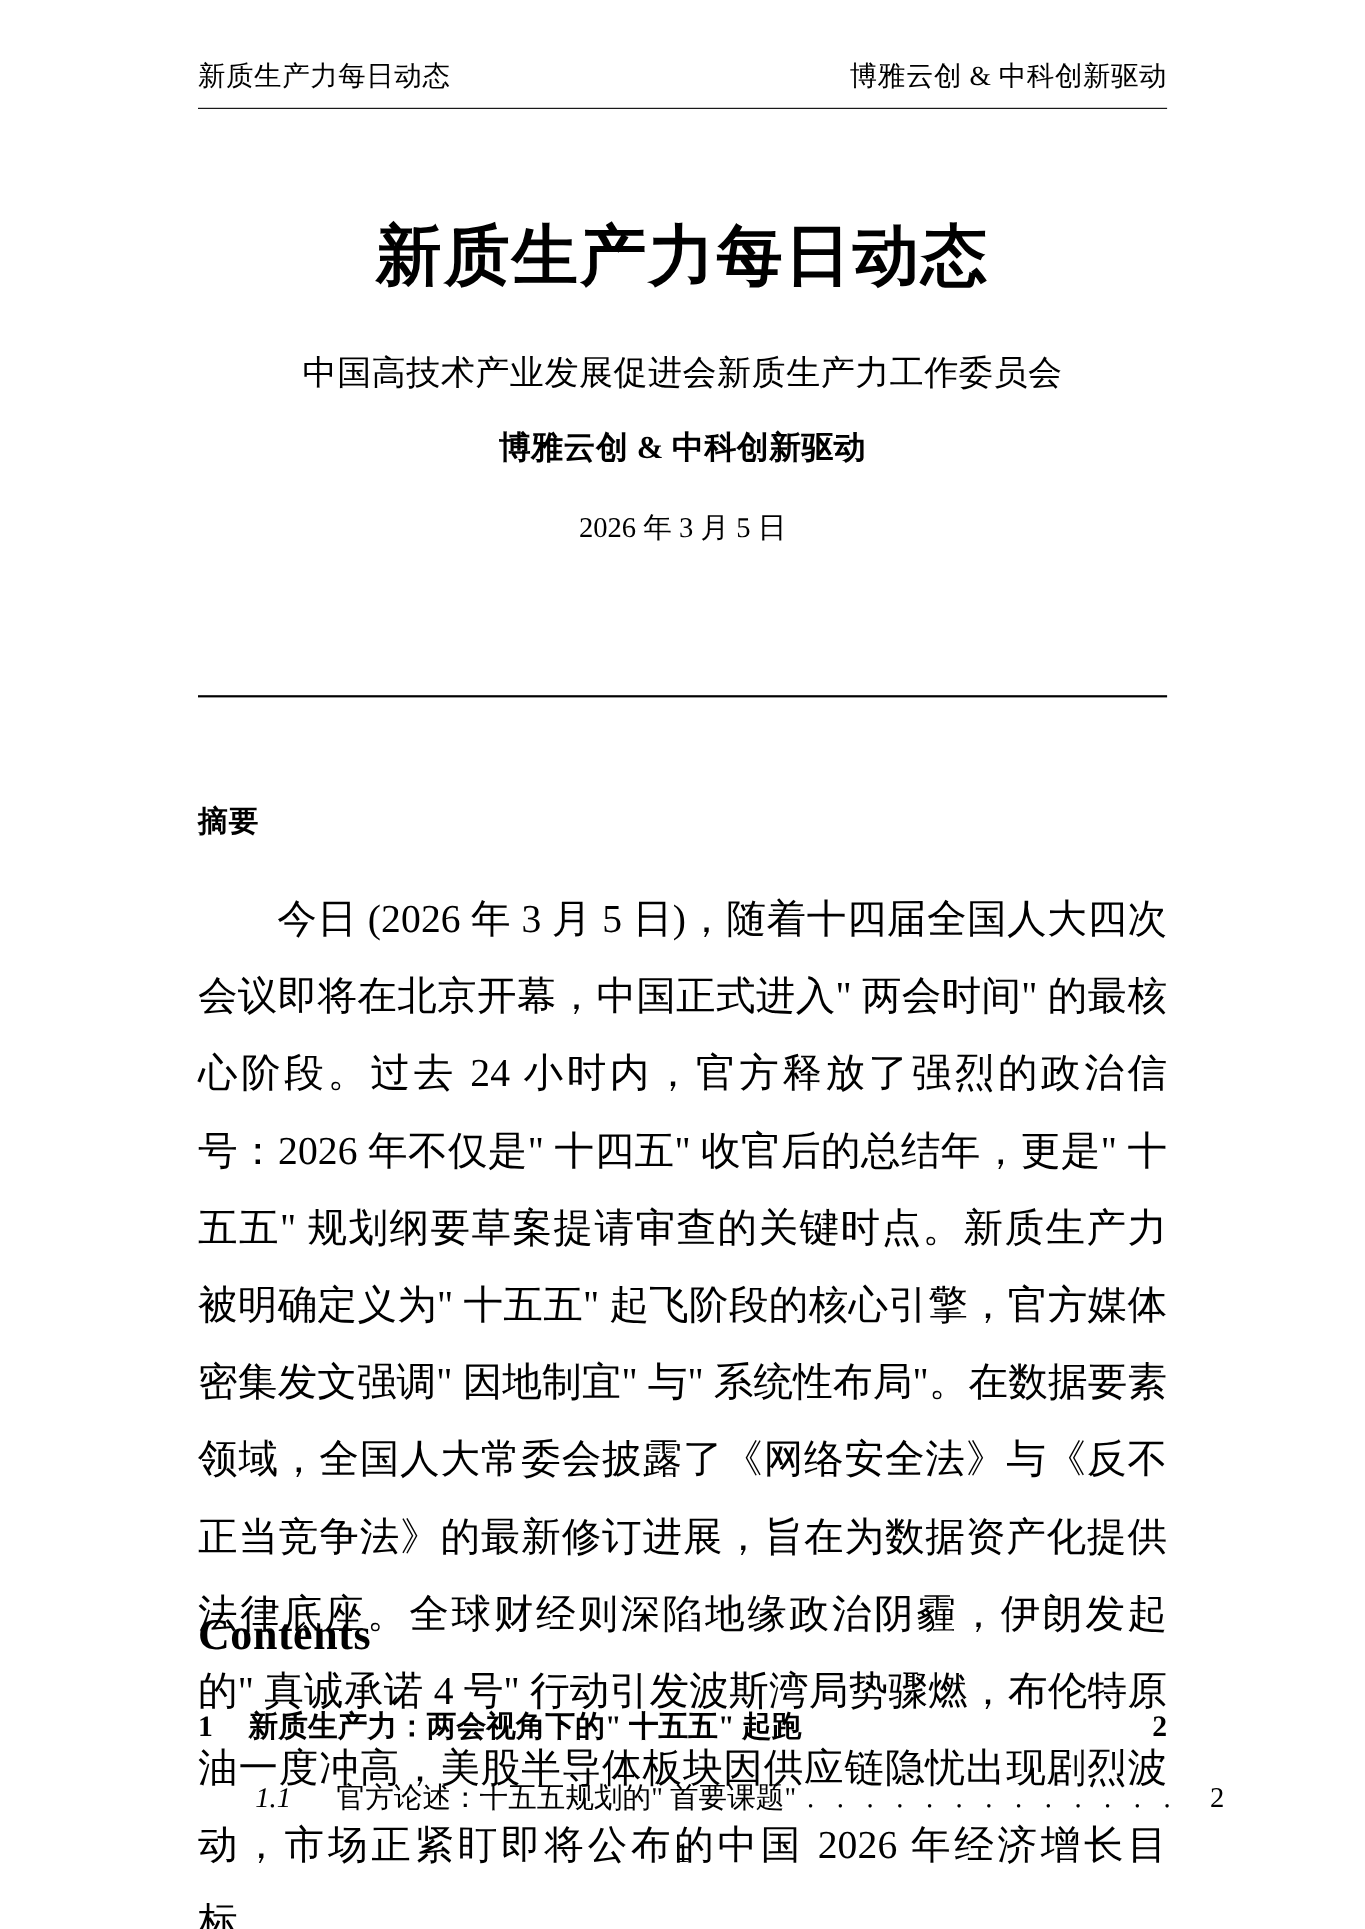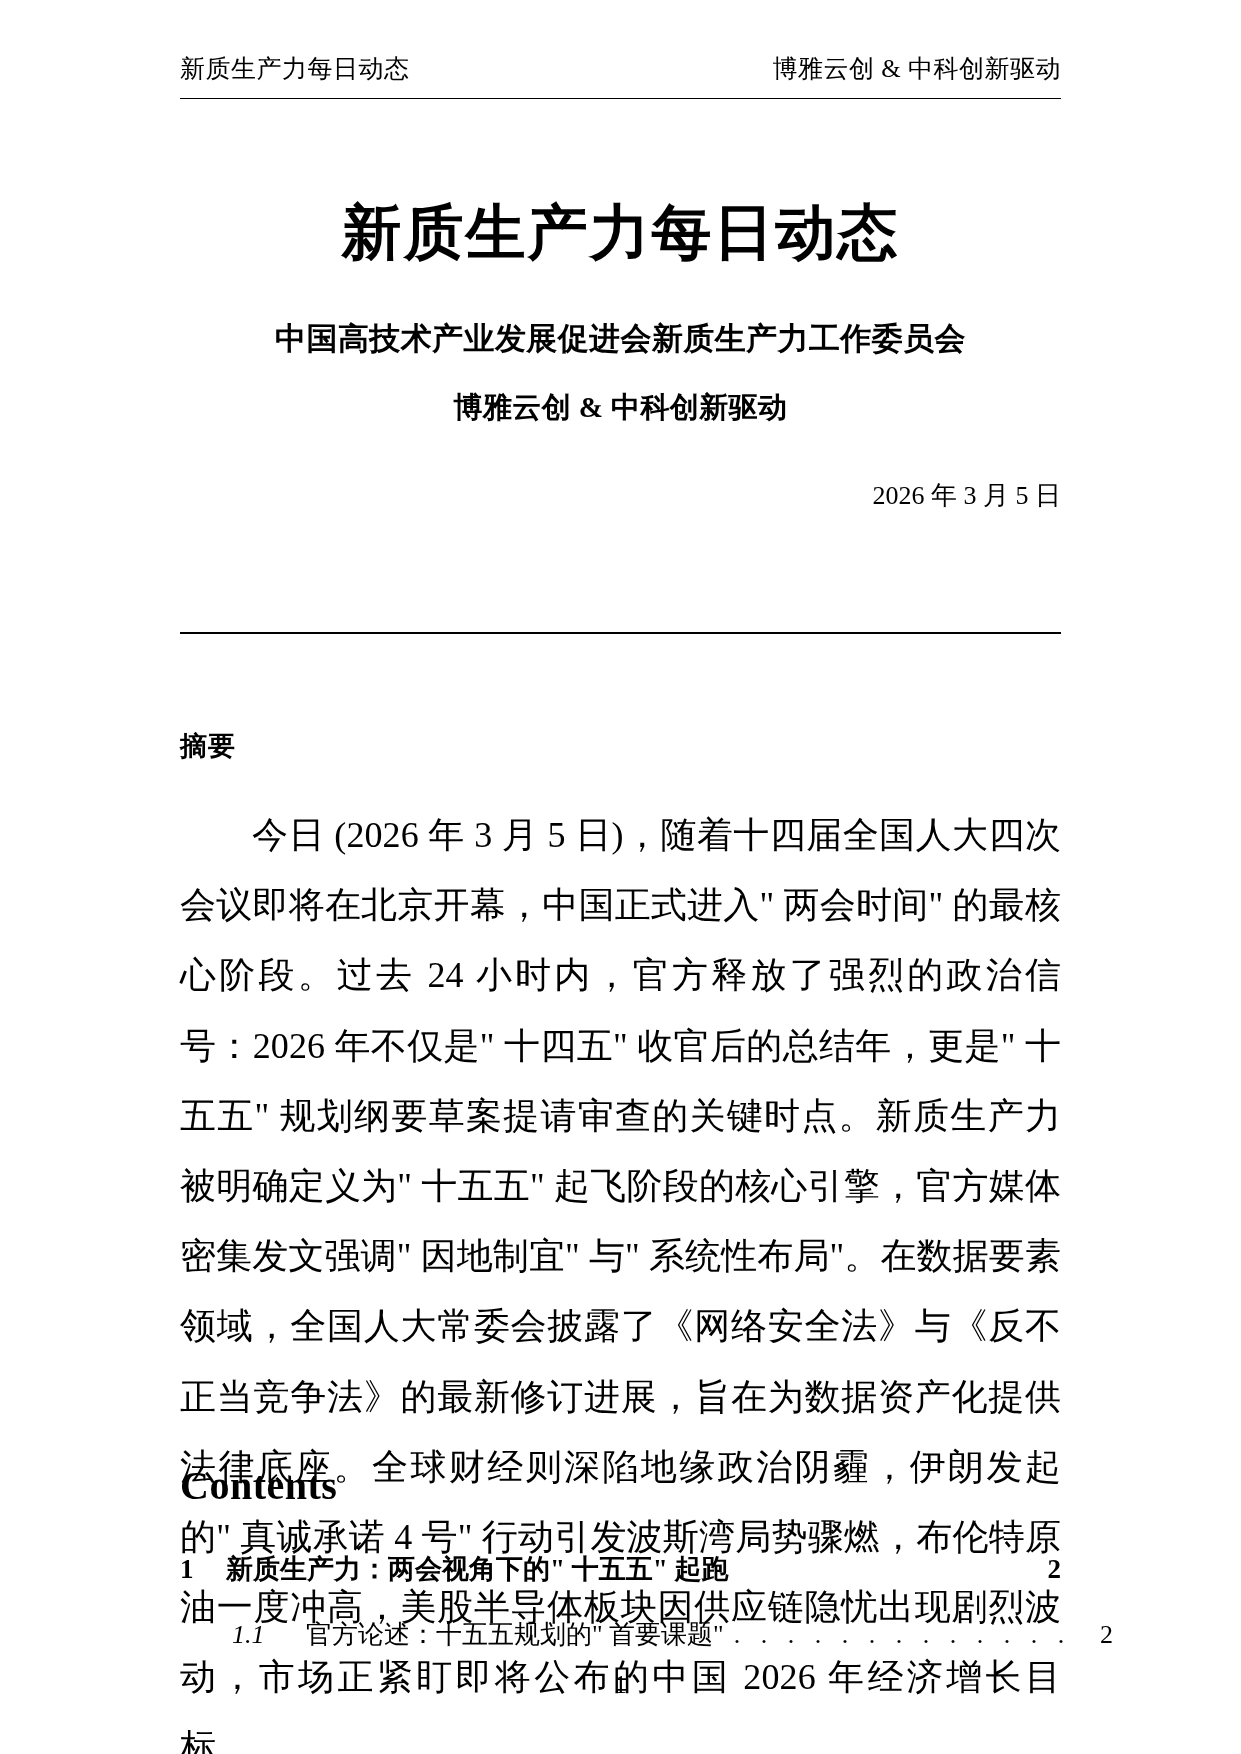--- a/index.html
+++ b/index.html
@@ -57,38 +57,37 @@
   }
   .doc-title {
     font-size: 60px;
     font-weight: bold;
     letter-spacing: 2px;
     line-height: 1.25;
     margin: 0;
   }
   .doc-subtitle-1 {
     font-size: 31px;
-    font-weight: bold;
+    font-weight: normal;
     letter-spacing: 0.4px;
     margin: 48px 0 0 0;
     line-height: 1.3;
   }
   .doc-subtitle-2 {
     font-size: 29px;
     font-weight: bold;
     letter-spacing: 0.4px;
     margin: 30px 0 0 0;
     line-height: 1.3;
   }
   .doc-date {
     font-size: 26px;
     font-weight: normal;
-    margin: 52px 0 0 0;
+    margin: 36px 0 0 0;
     line-height: 1.3;
-    text-align: right;
   }
 
   .title-rule {
     position: absolute;
     left: 128px;
     right: 128px;
     top: 632px;
     height: 1.6px;
     background: #000000;
   }

